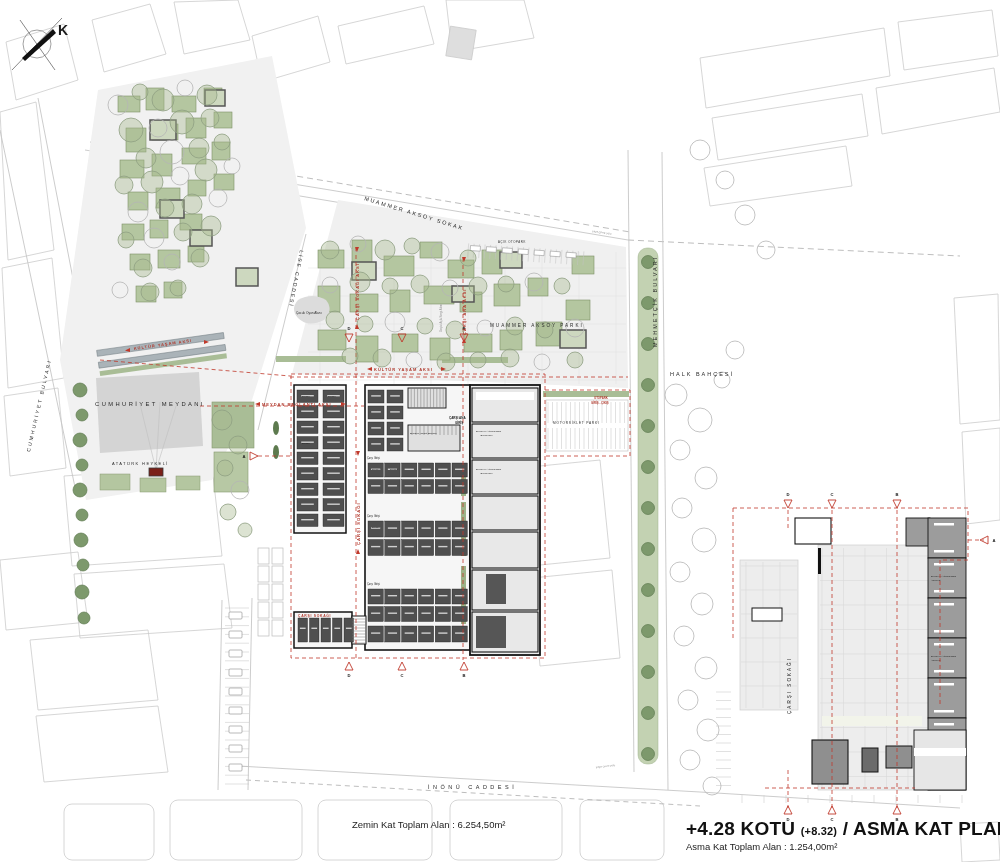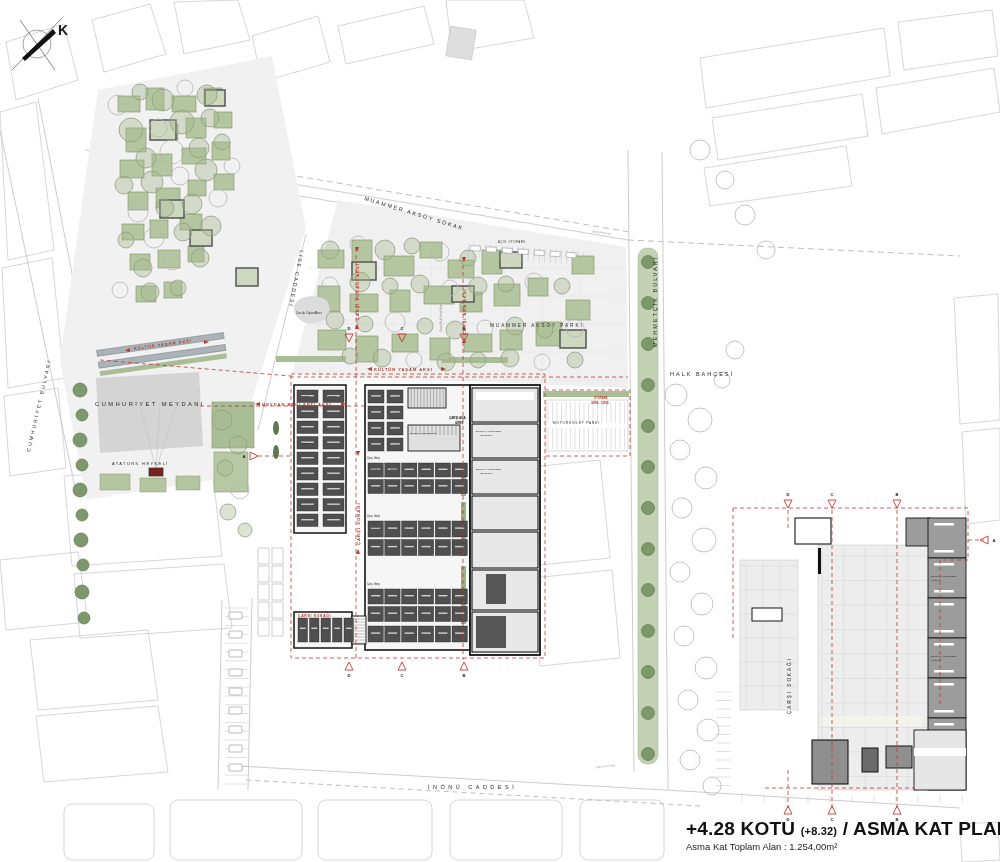--- a/index.html
+++ b/index.html
@@ -841,18 +841,19 @@
       <path d="M260,402 l-5,2 5,2 z M341,402 l5,2 -5,2 z"></path>
       <path d="M130,348 l-5,2.6 5,1.4 z M204,340 l5,2 -5,2 z"></path>
       <path d="M357,252 l-2,-5 4,0 z M357,324 l-2,5 4,0 z"></path>
       <path d="M464,262 l-2,-5 4,0 z M464,338 l-2,5 4,0 z"></path>
       <path d="M358,456 l-2,-5 4,0 z M358,549 l-2,5 4,0 z"></path>
     </g>
   </g>
 </svg>
 
 <div class="cap" style="left:352px;top:818px">
+  <div class="cap-sub">Zemin Kat Toplam Alan : 6.254,50m²</div>
 </div>
 <div class="cap" style="left:686px;top:818px">
   <div class="cap-title"><span>+4.28 KOTU</span> <span class="cap-small">(+8.32)</span> <span>/ ASMA KAT PLANI 1/500</span></div>
   <div class="cap-sub">Asma Kat Toplam Alan : 1.254,00m²</div>
 </div>
 </div>
 
 </body></html>

